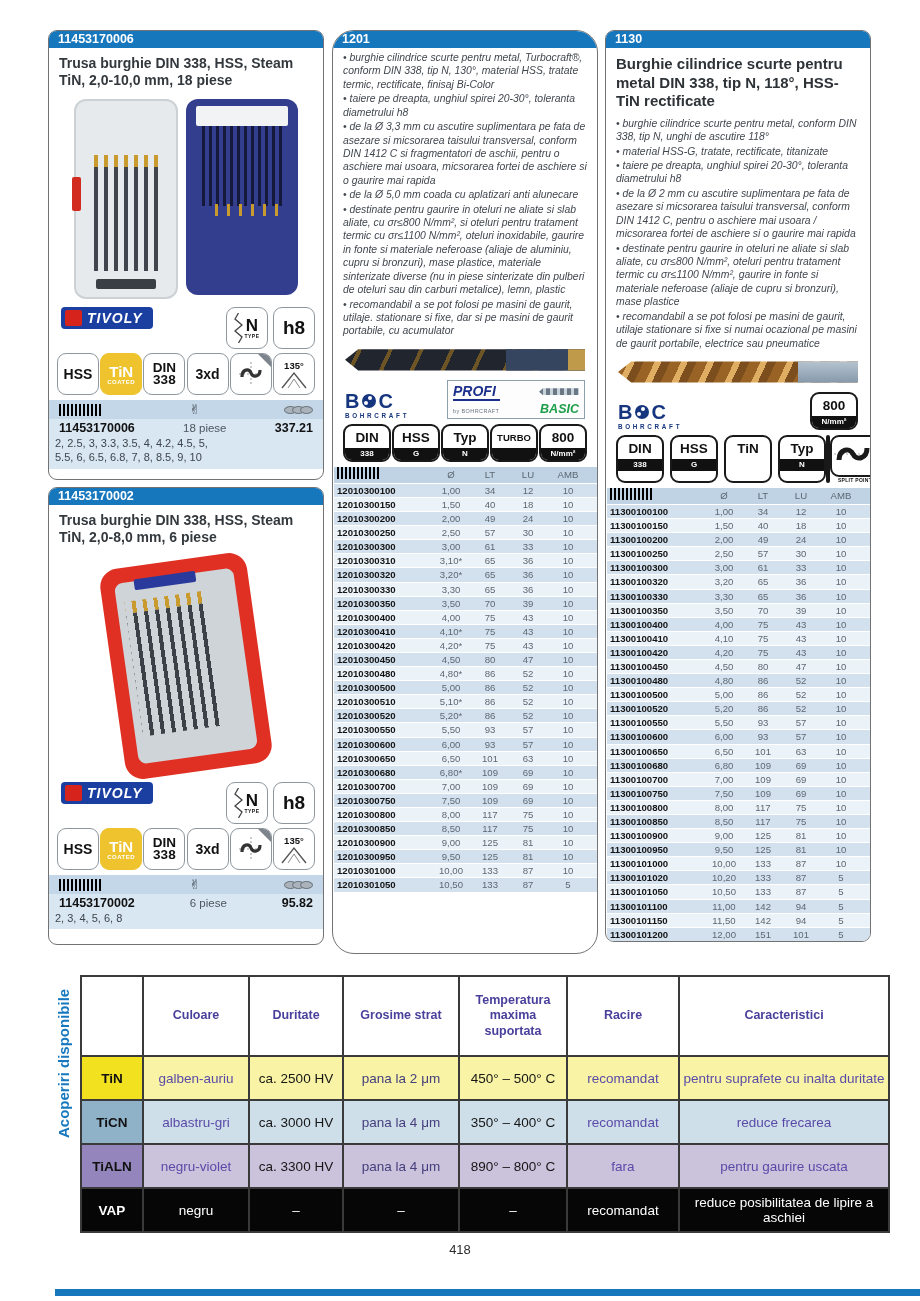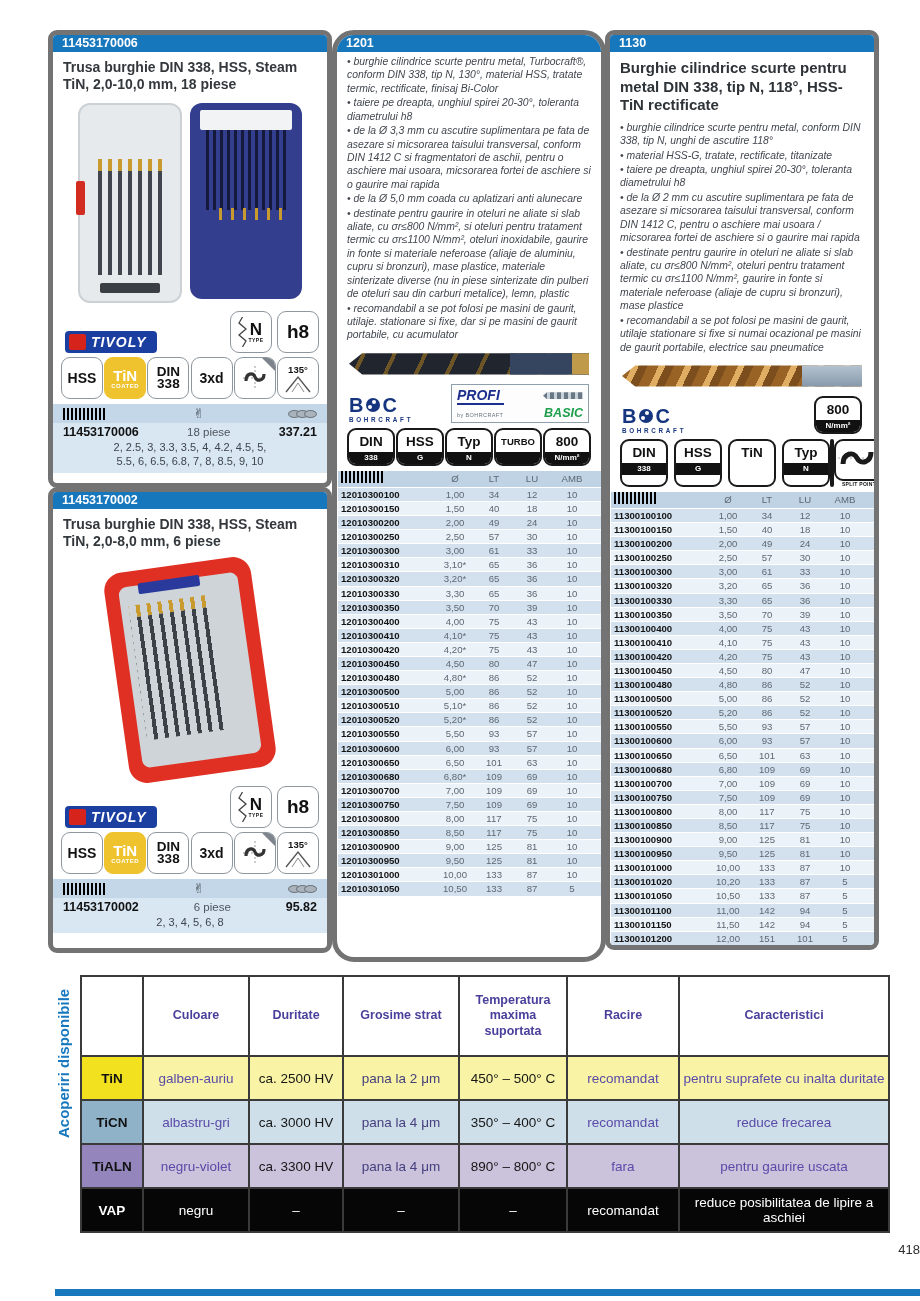--- a/index.html
+++ b/index.html
@@ -1,20 +1,20 @@
 <!DOCTYPE html>
 <html><head>
 <meta charset="utf-8">
 <style>
   html,body{margin:0;padding:0;background:#fff;}
   #page{position:relative;width:920px;height:1301px;background:#fff;
         font-family:"Liberation Sans","DejaVu Sans",sans-serif;overflow:hidden;}
 
   
-  .card{position:absolute;background:#fff;border:5px solid #737373;border-radius:9px;overflow:hidden;}
+  .card{position:absolute;background:#fff;border:1px solid #737373;border-radius:9px;overflow:hidden;}
   .card-header{background:#1677bd;color:#fff;font-weight:bold;font-size:12.5px;line-height:17px;height:17px;padding:0 9px;}
   #card-t1{left:48px;top:30px;width:274px;height:448px;}
   #card-t2{left:48px;top:487px;width:274px;height:456px;}
   #card-b1{left:332px;top:30px;width:264px;height:922px;border-radius:22px;}
   #card-b2{left:605px;top:30px;width:264px;height:910px;}
 
   .prod-title{font-weight:bold;color:#33383d;font-size:14px;line-height:1.22;padding:7px 10px 2px;}
   .big-title{font-weight:bold;color:#2e3338;font-size:15px;line-height:1.24;padding:7px 10px 3px;}
 
   ul.bullets{margin:3px 8px 4px;padding:0 2px;list-style:none;font-style:italic;
@@ -49,21 +49,21 @@
   .prod-img2{display:flex;justify-content:center;margin:12px 0 8px;}
   .case-red{width:148px;height:212px;background:#e03024;border-radius:18px;transform:rotate(-8deg);position:relative;}
   .case-red-inner{position:absolute;top:15px;bottom:15px;left:14px;right:14px;background:#cfd4d8;border-radius:8px;}
   .red-tivoly{position:absolute;top:13px;left:34px;width:62px;height:11px;background:#2a3a9c;border-radius:2px;}
   .red-drills{position:absolute;left:22px;right:48px;top:46px;bottom:42px;
     background:repeating-linear-gradient(90deg,transparent 0 7px,#3c4148 7px 11px);}
   .red-drills::before{content:"";position:absolute;top:-12px;left:0;right:0;height:12px;
     background:repeating-linear-gradient(90deg,transparent 0 7px,#c99b2e 7px 11px);}
 
   
-  .tiv-rowA{display:flex;justify-content:space-between;align-items:flex-end;padding:2px 8px 2px 12px;gap:20px;}
+  .tiv-rowA{display:flex;justify-content:space-between;align-items:flex-start;padding:2px 8px 2px 12px;gap:20px;}
   .tivoly{background:#1b3fa0;border-radius:4px;color:#fff;font-weight:800;font-style:italic;
           font-size:14px;letter-spacing:1px;padding:3px 10px 3px 26px;position:relative;}
   .tivoly::before{content:"";position:absolute;left:4px;top:3px;bottom:3px;width:17px;background:#d6231c;border-radius:2px;}
   .tiv-rowA-badges{display:flex;gap:5px;}
   .tbadge{border:1.6px solid #8e979e;border-radius:9px;background:#fff;width:40px;height:40px;
           display:flex;align-items:center;justify-content:center;flex-direction:column;position:relative;overflow:hidden;}
   .tbadge-wide{flex-direction:row;gap:1px;}
   .tb-text{font-weight:bold;font-size:14px;color:#111;}
   .tb-big{font-weight:bold;font-size:19px;color:#111;}
   .tbadge-tin{background:#eec32d;border-color:#eec32d;}
@@ -83,21 +83,21 @@
   .barcode{display:inline-block;width:42px;height:12px;
     background:repeating-linear-gradient(90deg,#000 0 2px,transparent 2px 4px);}
   .hand{font-size:13px;color:#3d444c;}
   .coins{display:inline-flex;}
   .coins i{display:inline-block;width:11px;height:6px;border-radius:50%;background:#aab3bb;border:1px solid #70787f;margin-left:-5px;}
   .val-row{background:#d9e7f3;display:flex;align-items:baseline;justify-content:space-between;
            padding:2px 10px 0;font-size:12.5px;}
   .val-code{font-weight:bold;color:#111;}
   .val-pieces{color:#4d565e;font-size:11.5px;}
   .val-price{font-weight:bold;color:#111;}
-  .sizes{background:#d9e7f3;text-align:center;color:#3e454c;font-size:11px;line-height:1.3;padding:1px 6px 4px;}
+  .sizes{background:#d9e7f3;color:#3e454c;font-size:11px;line-height:1.3;padding:1px 6px 4px;}
 
   
   .logo-row{display:flex;justify-content:space-between;align-items:flex-end;padding:2px 12px;}
   .boc-top{font-weight:800;font-size:20px;color:#16357f;letter-spacing:1px;display:flex;align-items:center;line-height:1;}
   .boc-o{width:14px;height:14px;border-radius:50%;background:#16357f;margin:0 2px;position:relative;}
   .boc-o::before{content:"";position:absolute;width:4px;height:4px;border-radius:50%;background:#fff;top:2px;left:6px;
                  box-shadow:-4px 5px 0 #fff;}
   .boc-sub{font-size:6.3px;letter-spacing:2.7px;color:#16357f;font-weight:bold;margin-top:1px;}
   .profi-box{border:1px solid #8fa0ad;width:126px;padding:2px 5px;background:#fdfdfd;}
   .profi-top{display:flex;align-items:center;justify-content:space-between;gap:8px;}
@@ -152,21 +152,21 @@
   .coat td.coat-c0,.coat td.coat-c4,.coat td.coat-c5{color:#5a4aa8;}
   .coat td.coat-c1,.coat td.coat-c3{color:#161616;}
   .coat td.coat-c2{color:#46407e;}
   .coat-vap td.coat-c0,.coat-vap td.coat-c1,.coat-vap td.coat-c2,.coat-vap td.coat-c3,
   .coat-vap td.coat-c4,.coat-vap td.coat-c5{color:#fff;}
 
   #side-label{position:absolute;left:28px;top:1103px;width:70px;text-align:center;
       transform:translateY(-50%) rotate(-90deg);transform-origin:center;
       color:#1878be;font-weight:bold;font-size:15px;white-space:nowrap;}
 
-  #page-number{position:absolute;left:0;right:0;top:1242px;text-align:right;font-size:13px;color:#2e2e2e;}
+  #page-number{position:absolute;left:0;right:0;top:1242px;text-align:center;font-size:13px;color:#2e2e2e;}
   #footer-bar{position:absolute;left:55px;right:0;top:1289px;height:7px;background:#1677bd;}
 </style>
 </head>
 <body>
 
 <div id="page">
 
   <div class="card" id="card-t1">
     <div class="card-header">11453170006</div>
     <div class="prod-title">Trusa burghie DIN 338, HSS, Steam TiN, 2,0-10,0 mm, 18 piese</div>

